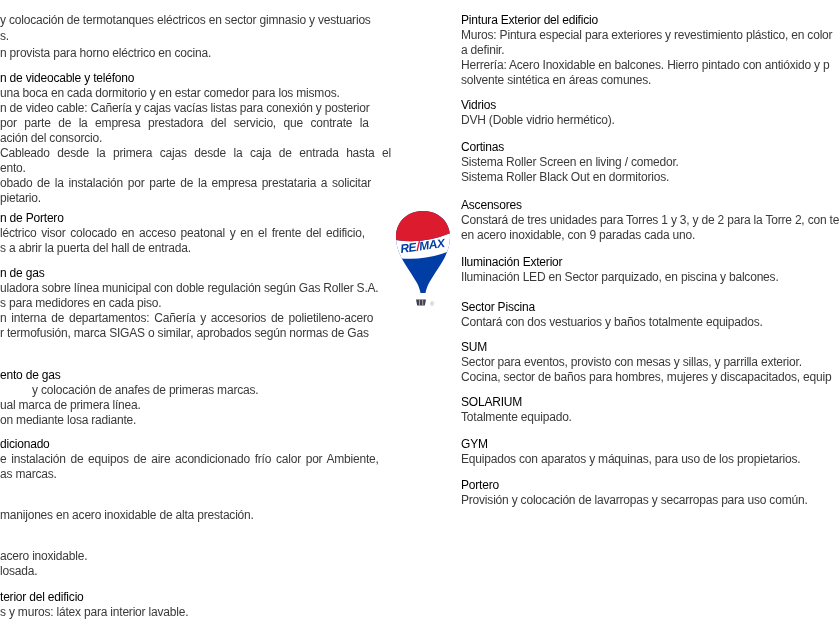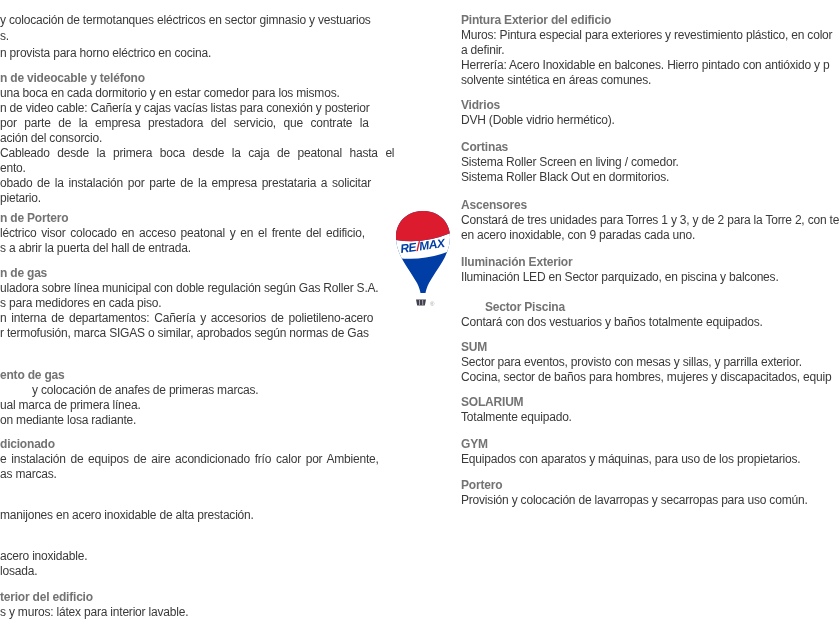--- a/index.html
+++ b/index.html
@@ -8,39 +8,39 @@
     background:#ffffff;color:#3a3a3a;
     font-family:"Liberation Sans","DejaVu Sans",sans-serif;
   }
   .col{position:absolute;top:0;height:630px}
   #left-col{left:0;width:400px}
   #right-col{left:461px;width:379px}
   .line{
     position:absolute;left:0;white-space:nowrap;
     font-size:12px;line-height:14px;letter-spacing:-0.2px;
   }
-  .b{font-weight:bold;color:#737373}
+  .b{font-weight:normal;color:#000000}
   .j1{word-spacing:1.6px}
   .j2{word-spacing:4.4px}
   #logo{position:absolute;left:393px;top:209px;width:60px;height:100px}
   svg text{font-family:"Liberation Sans","DejaVu Sans",sans-serif}
 </style>
 </head>
 <body>
 
 <div id="left-col" class="col">
     <div class="line" style="top: 13px;">y colocación de termotanques eléctricos en sector gimnasio y vestuarios</div>
     <div class="line" style="top: 29px;">s.</div>
     <div class="line" style="top: 46px;">n provista para horno eléctrico en cocina.</div>
     <div class="line b" style="top: 71px;">n de videocable y teléfono</div>
     <div class="line" style="top: 101px;">n de video cable: Cañería y cajas vacías listas para conexión y posterior</div>
     <div class="line" style="top: 86px;">una boca en cada dormitorio y en estar comedor para los mismos.</div>
     <div class="line j2" style="top: 116px;">por parte de la empresa prestadora del servicio, que contrate la</div>
     <div class="line" style="top: 131px;">ación del consorcio.</div>
-    <div class="line j2" style="top: 146px;">Cableado desde la primera boca desde la caja de peatonal hasta el</div>
+    <div class="line j2" style="top: 146px;">Cableado desde la primera cajas desde la caja de entrada hasta el</div>
     <div class="line" style="top: 161px;">ento.</div>
     <div class="line j1" style="top: 176px;">obado de la instalación por parte de la empresa prestataria a solicitar</div>
     <div class="line" style="top: 191px;">pietario.</div>
     <div class="line b" style="top: 211px;">n de Portero</div>
     <div class="line j1" style="top: 226px;">léctrico visor colocado en acceso peatonal y en el frente del edificio,</div>
     <div class="line" style="top: 241px;">s a abrir la puerta del hall de entrada.</div>
     <div class="line b" style="top: 266px;">n de gas</div>
     <div class="line" style="top: 281px;">uladora sobre línea municipal con doble regulación según Gas Roller S.A.</div>
     <div class="line" style="top: 296px;">s para medidores en cada piso.</div>
     <div class="line j1" style="top: 311px;">n interna de departamentos: Cañería y accesorios de polietileno-acero</div>
@@ -67,21 +67,21 @@
     <div class="line b" style="top: 98px;">Vidrios</div>
     <div class="line" style="top: 113px;">DVH (Doble vidrio hermético).</div>
     <div class="line b" style="top: 140px;">Cortinas</div>
     <div class="line" style="top: 155px;">Sistema Roller Screen en living / comedor.</div>
     <div class="line" style="top: 170px;">Sistema Roller Black Out en dormitorios.</div>
     <div class="line b" style="top: 198px;">Ascensores</div>
     <div class="line" style="top: 213px;">Constará de tres unidades para Torres 1 y 3, y de 2 para la Torre 2,  con te</div>
     <div class="line" style="top: 228px;">en acero inoxidable, con 9 paradas cada uno.</div>
     <div class="line b" style="top: 255px;">Iluminación Exterior</div>
     <div class="line" style="top: 270px;">Iluminación LED en Sector parquizado, en piscina y balcones.</div>
-    <div class="line b" style="top: 300px; margin-left: 24px;">Sector Piscina</div>
+    <div class="line b" style="top: 300px;">Sector Piscina</div>
     <div class="line" style="top: 315px;">Contará con dos vestuarios y baños totalmente equipados.</div>
     <div class="line b" style="top: 340px;">SUM</div>
     <div class="line" style="top: 355px;">Sector para eventos, provisto con mesas y sillas, y parrilla exterior.</div>
     <div class="line" style="top: 370px;">Cocina, sector de baños para hombres, mujeres y discapacitados, equip</div>
     <div class="line b" style="top: 395px;">SOLARIUM</div>
     <div class="line" style="top: 410px;">Totalmente equipado.</div>
     <div class="line b" style="top: 437px;">GYM</div>
     <div class="line" style="top: 452px;">Equipados con aparatos y máquinas, para uso de los propietarios.</div>
     <div class="line b" style="top: 478px;">Portero</div>
     <div class="line" style="top: 493px;">Provisión y colocación de lavarropas y secarropas para uso común.</div>

